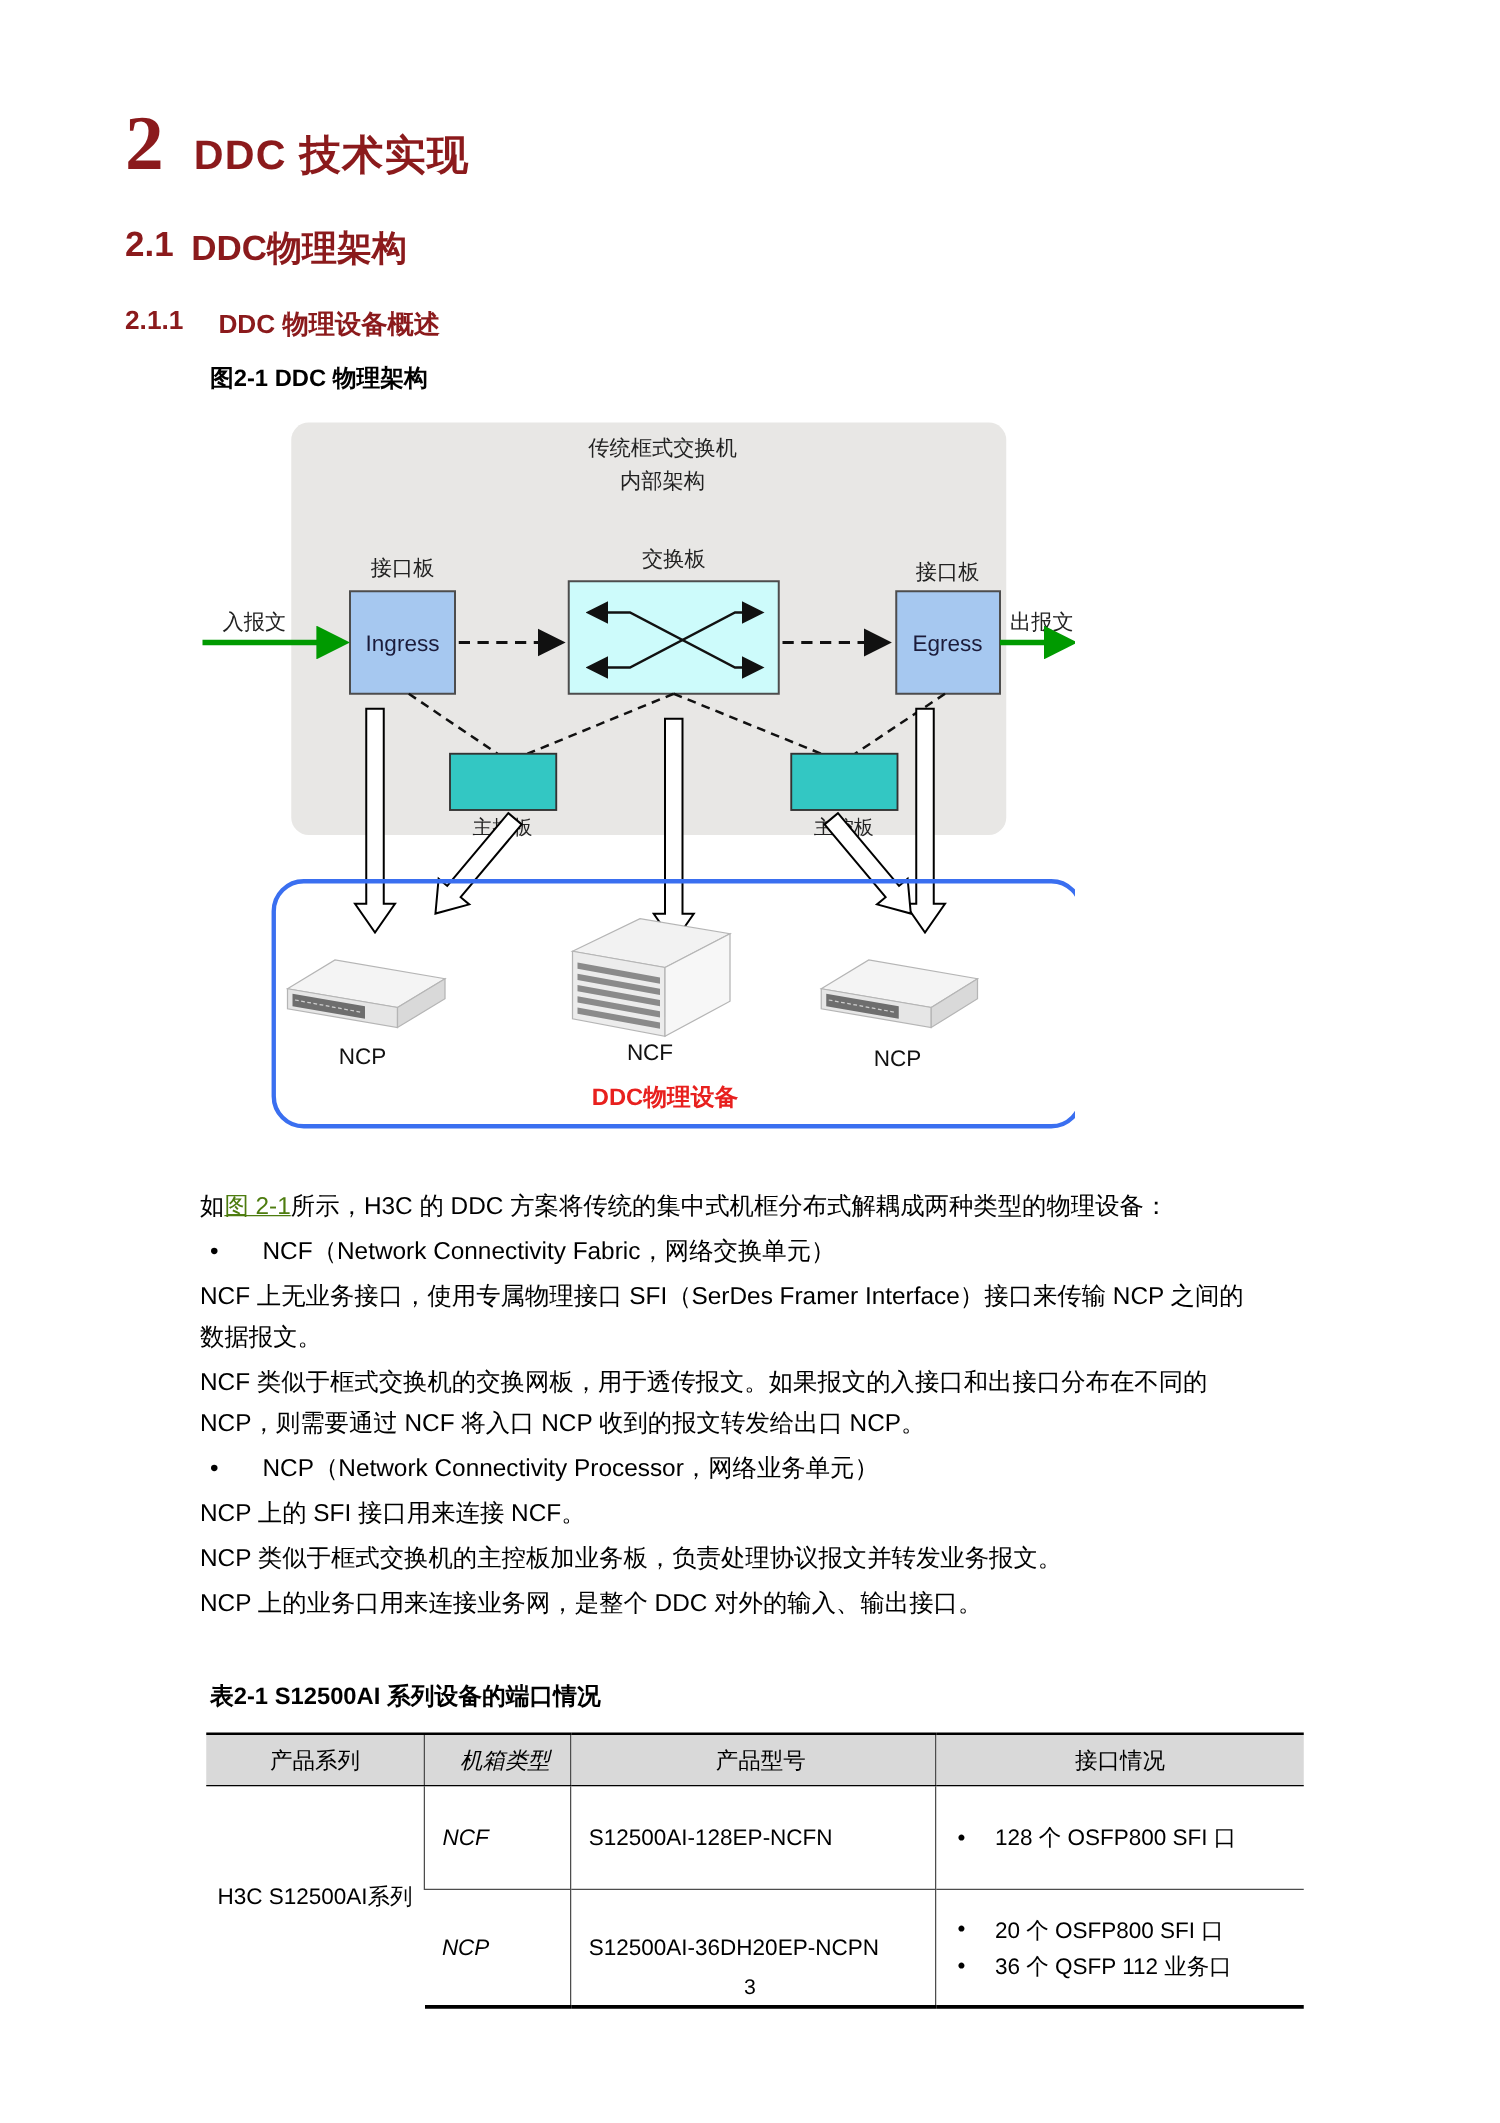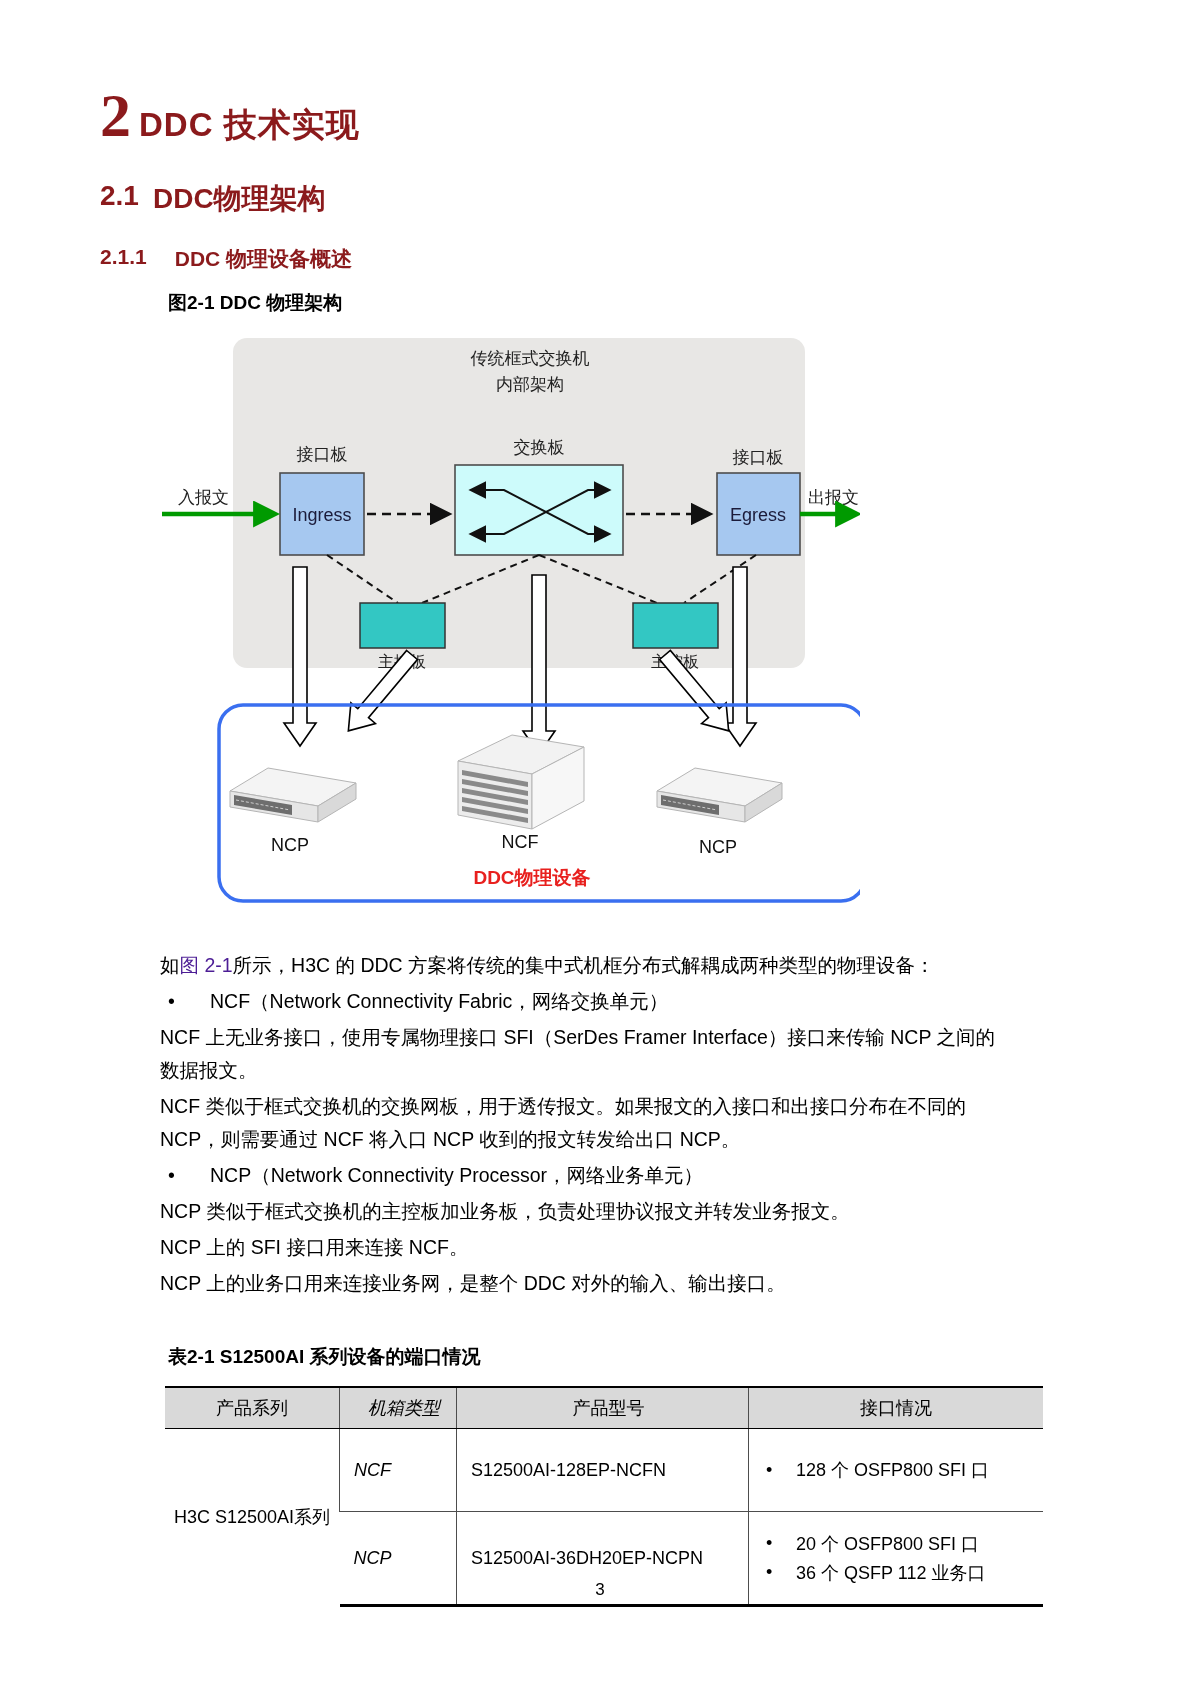--- a/index.html
+++ b/index.html
@@ -5,38 +5,38 @@
   html,body{margin:0;padding:0;}
   body{
     width:1200px;height:1698px;position:relative;background:#ffffff;
     font-family:"Liberation Sans","DejaVu Sans",sans-serif;color:#000;
   }
   .abs{position:absolute;}
 
   
   .h1{left:100px;top:84px;display:flex;align-items:baseline;color:#8b1a1c;}
   .h1 .num{font-family:"Liberation Serif","DejaVu Serif",serif;font-weight:700;font-size:62px;line-height:62px;}
-  .h1 .ttl{font-size:33px;font-weight:700;margin-left:8px;letter-spacing:1px;}
+  .h1 .ttl{font-size:33px;font-weight:700;margin-left:24px;letter-spacing:1px;}
   .h2{left:100px;top:180px;color:#8b1a1c;font-size:28px;font-weight:700;display:flex;}
   .h2 .num{margin-right:14px;}
   .h3{left:100px;top:245px;color:#8b1a1c;font-size:21px;font-weight:700;display:flex;}
   .h3 .num{margin-right:28px;}
 
   .figcap{left:168px;top:290px;font-size:19px;font-weight:700;}
 
   
   .figure{left:160px;top:333px;width:700px;height:580px;}
 
   
   .content{left:160px;top:949px;width:848px;font-size:19.5px;line-height:33px;}
   .content p{margin:0 0 3px 0;}
   .blt{display:flex;margin:0 0 3px 0;}
   .blt .dot{width:42px;margin-left:8px;flex:none;}
   .sub{margin-left:50px;}
-  a.doclink{color:#4c1d95;cursor:pointer;}
+  a.doclink{color:#4d7c0f;text-decoration:underline;cursor:pointer;}
 
   
   .tblcap{left:168px;top:1344px;font-size:19px;font-weight:700;}
   .tblwrap{left:165px;top:1386px;width:835px;}
   table{border-collapse:collapse;width:835px;font-size:18px;table-layout:fixed;}
   th{background:#d9d9d9;border-top:2px solid #000;border-bottom:1px solid #000;
      font-weight:400;padding:8px 2px;text-align:center;}
   td{vertical-align:middle;}
   th:not(:first-child),td:not(:first-child){border-left:1px solid #4d4d4d;}
   .col1{width:170px;text-align:center;}
@@ -168,22 +168,22 @@
     <span class="dot">•</span>
     <span>NCF（Network Connectivity Fabric，网络交换单元）</span>
   </div>
   <p class="sub">NCF 上无业务接口，使用专属物理接口 SFI（SerDes Framer Interface）接口来传输 NCP 之间的数据报文。</p>
   <p class="sub">NCF 类似于框式交换机的交换网板，用于透传报文。如果报文的入接口和出接口分布在不同的 NCP，则需要通过 NCF 将入口 NCP 收到的报文转发给出口 NCP。</p>
 
   <div class="blt">
     <span class="dot">•</span>
     <span>NCP（Network Connectivity Processor，网络业务单元）</span>
   </div>
+  <p class="sub">NCP 上的 SFI 接口用来连接 NCF。</p>
   <p class="sub">NCP 类似于框式交换机的主控板加业务板，负责处理协议报文并转发业务报文。</p>
-  <p class="sub">NCP 上的 SFI 接口用来连接 NCF。</p>
   <p class="sub">NCP 上的业务口用来连接业务网，是整个 DDC 对外的输入、输出接口。</p>
 
 </div>
 
 <div class="abs tblcap">表2-1 S12500AI 系列设备的端口情况</div>
 
 <div class="abs tblwrap">
   <table>
     <thead>
       <tr>

